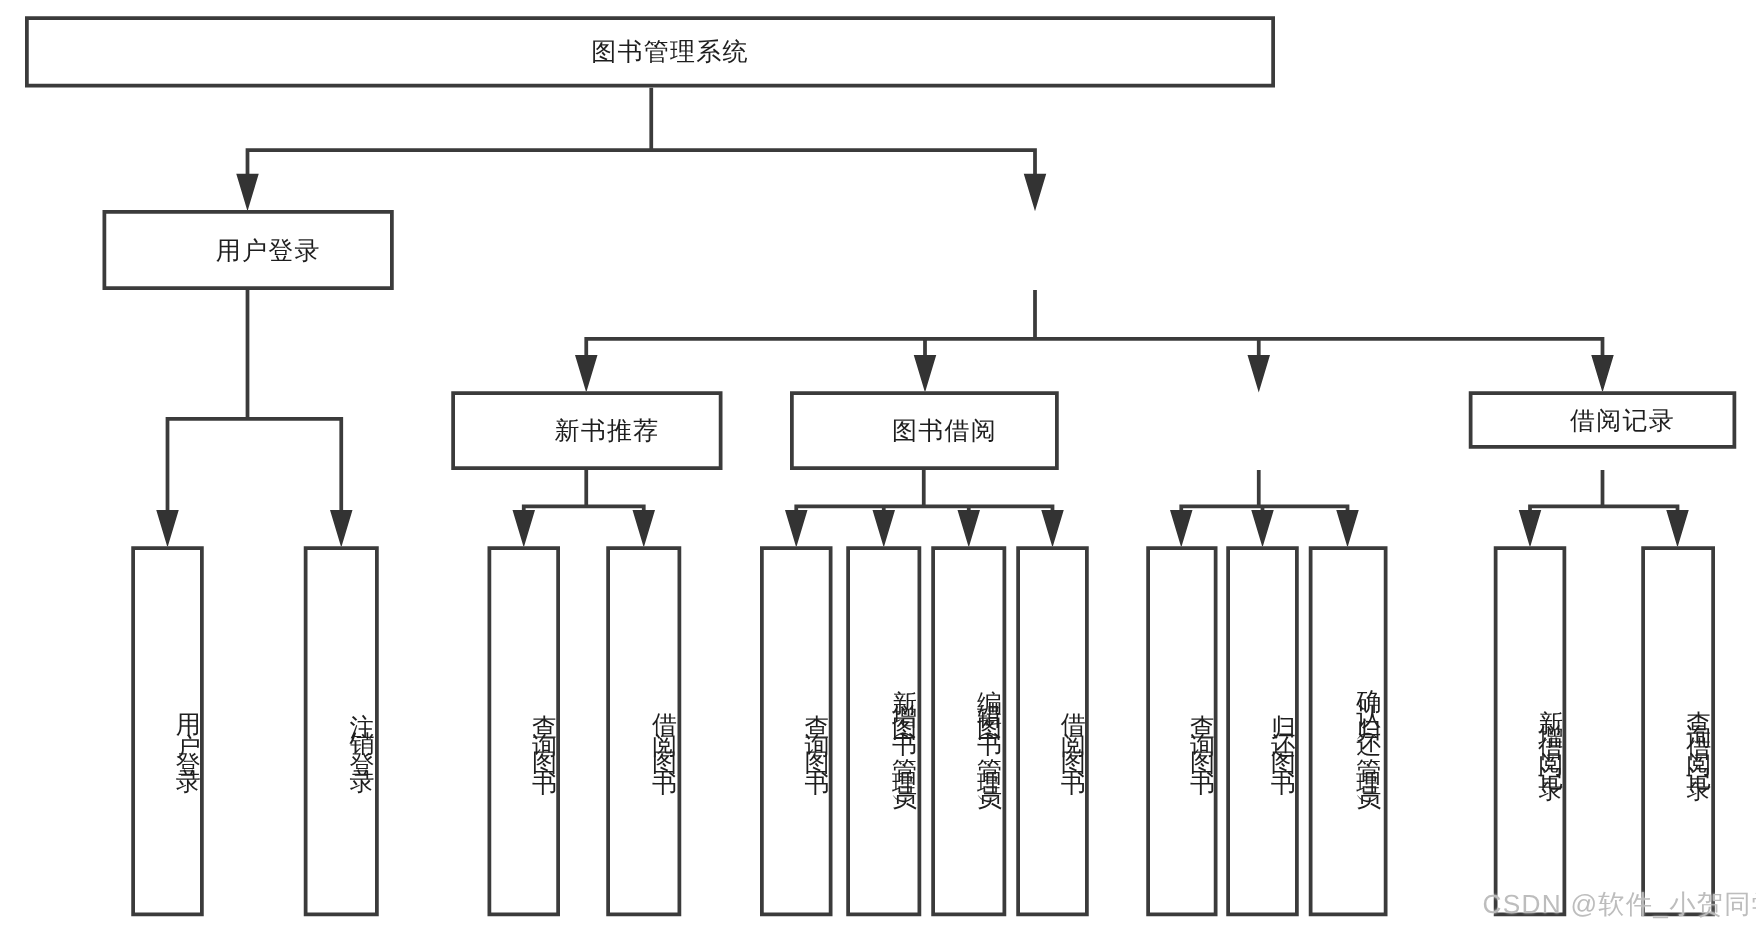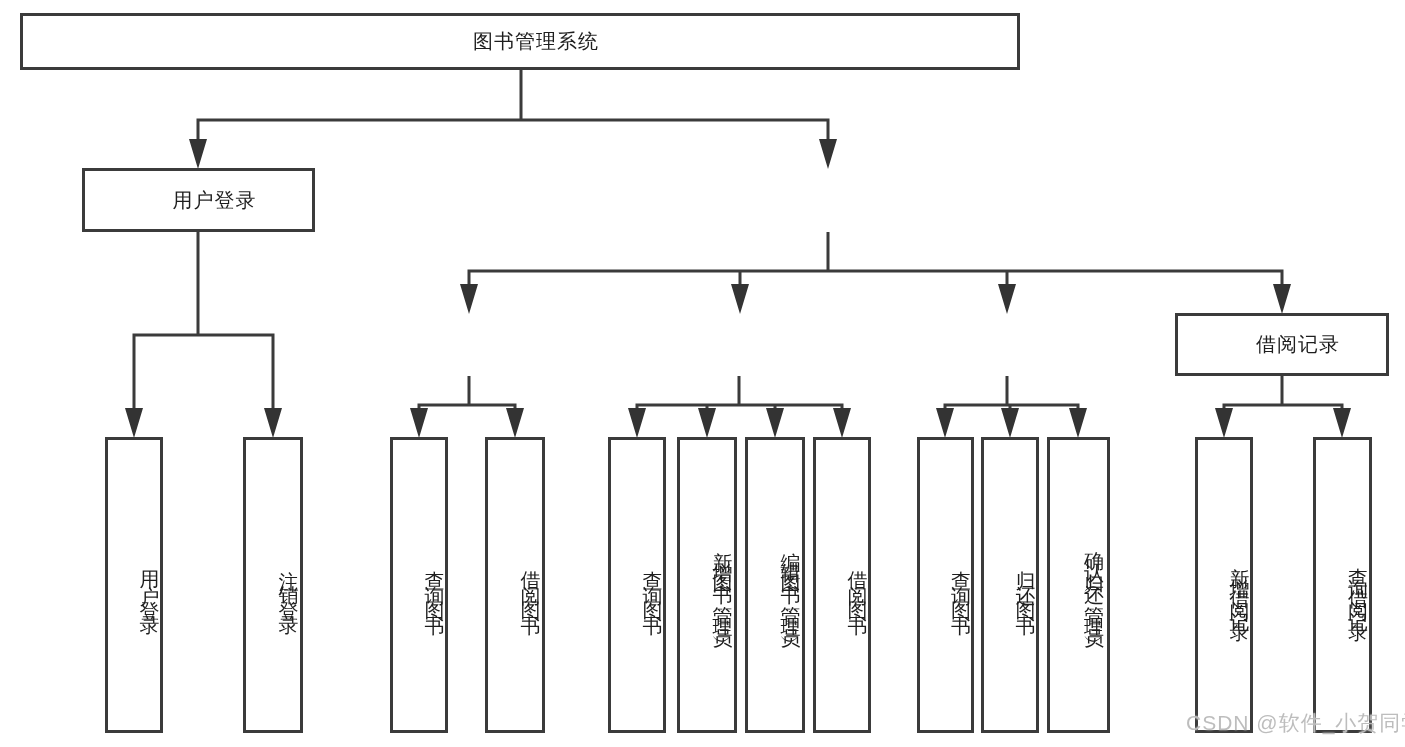--- a/index.html
+++ b/index.html
@@ -88,21 +88,27 @@
   </svg>
 
   <div class="node hnode root">
     <span>图书管理系统</span>
   </div>
 
   <div class="node hnode" style="left:82px;top:168px;width:233px;height:64px">
     <span>用户登录</span>
   </div>
 
-  <div class="node hnode" style="left:1175px;top:313px;width:214px;height:63px">
+  <div class="node hnode" style="left:361px;top:313px;width:217px;height:63px">
+    <span>新书推荐</span>
+  </div>
+  <div class="node hnode" style="left:632px;top:313px;width:215px;height:63px">
+    <span>图书借阅</span>
+  </div>
+  <div class="node hnode" style="left:1175px;top:313px;width:214px;height:46px">
     <span>借阅记录</span>
   </div>
 
   <div class="node vnode" style="left:105px;top:437px;width:58px;height:296px">
     <span>用户登录</span>
   </div>
   <div class="node vnode" style="left:243px;top:437px;width:60px;height:296px">
     <span>注销登录</span>
   </div>
 

